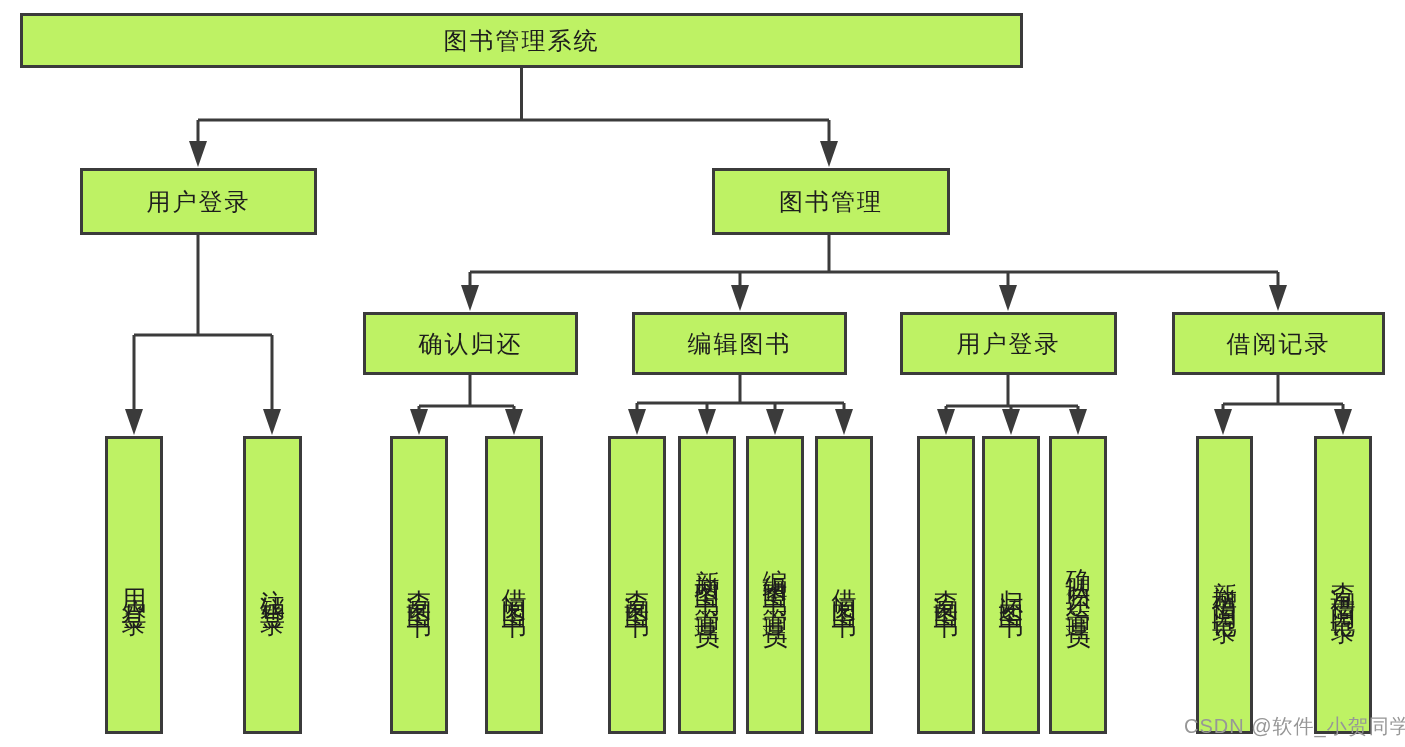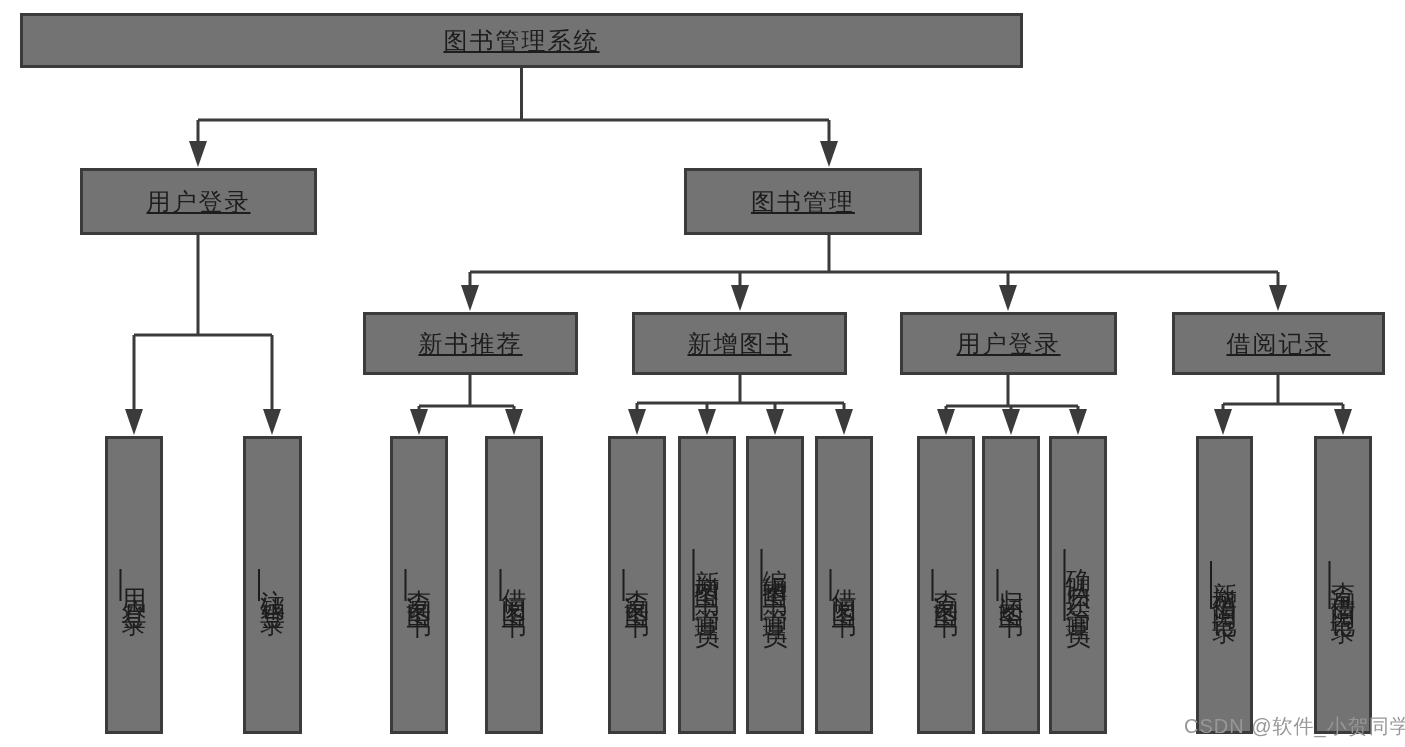--- a/index.html
+++ b/index.html
@@ -28,26 +28,25 @@
     fill: none;
   }
   .connectors polygon {
     fill: var(--line, #3b3b3b);
     stroke: none;
   }
   .node {
     position: absolute;
     box-sizing: border-box;
     border: 3px solid var(--line, #3b3b3b);
-    background: #737373;
+    background: #bef264;
     display: flex;
     align-items: center;
     justify-content: center;
     color: var(--text, #1d1d1d);
-    text-decoration: underline;
   }
   .h-node {
     font-size: 24px;
     letter-spacing: 2px;
     white-space: nowrap;
   }
   .v-node {
     writing-mode: vertical-rl;
     text-orientation: mixed;
     font-size: 25px;
@@ -105,24 +104,24 @@
       <polygon points="1002,409 1020,409 1011,435"></polygon>
       <polygon points="1069,409 1087,409 1078,435"></polygon>
       <polygon points="1214,409 1232,409 1223,435"></polygon>
       <polygon points="1334,409 1352,409 1343,435"></polygon>
     </g>
   </svg>
 
   <div class="node h-node" style="left:20px; top:13px; width:1003px; height:55px;">图书管理系统</div>
 
   <div class="node h-node" style="left:80px; top:168px; width:237px; height:67px;">用户登录</div>
-  <div class="node h-node" style="left:684px; top:168px; width:238px; height:67px;">图书管理</div>
+  <div class="node h-node" style="left:712px; top:168px; width:238px; height:67px;">图书管理</div>
 
-  <div class="node h-node" style="left:363px; top:312px; width:215px; height:63px;">新书推荐</div>
-  <div class="node h-node" style="left:632px; top:312px; width:215px; height:63px;">新增图书</div>
+  <div class="node h-node" style="left:363px; top:312px; width:215px; height:63px;">确认归还</div>
+  <div class="node h-node" style="left:632px; top:312px; width:215px; height:63px;">编辑图书</div>
   <div class="node h-node" style="left:900px; top:312px; width:217px; height:63px;">用户登录</div>
   <div class="node h-node" style="left:1172px; top:312px; width:213px; height:63px;">借阅记录</div>
 
   <div class="node v-node" style="left:105px; top:436px; width:58px; height:298px;">用户登录</div>
   <div class="node v-node" style="left:243px; top:436px; width:59px; height:298px;">注销登录</div>
 
   <div class="node v-node" style="left:390px; top:436px; width:58px; height:298px;">查询图书</div>
   <div class="node v-node" style="left:485px; top:436px; width:58px; height:298px;">借阅图书</div>
 
   <div class="node v-node" style="left:608px; top:436px; width:58px; height:298px;">查询图书</div>

